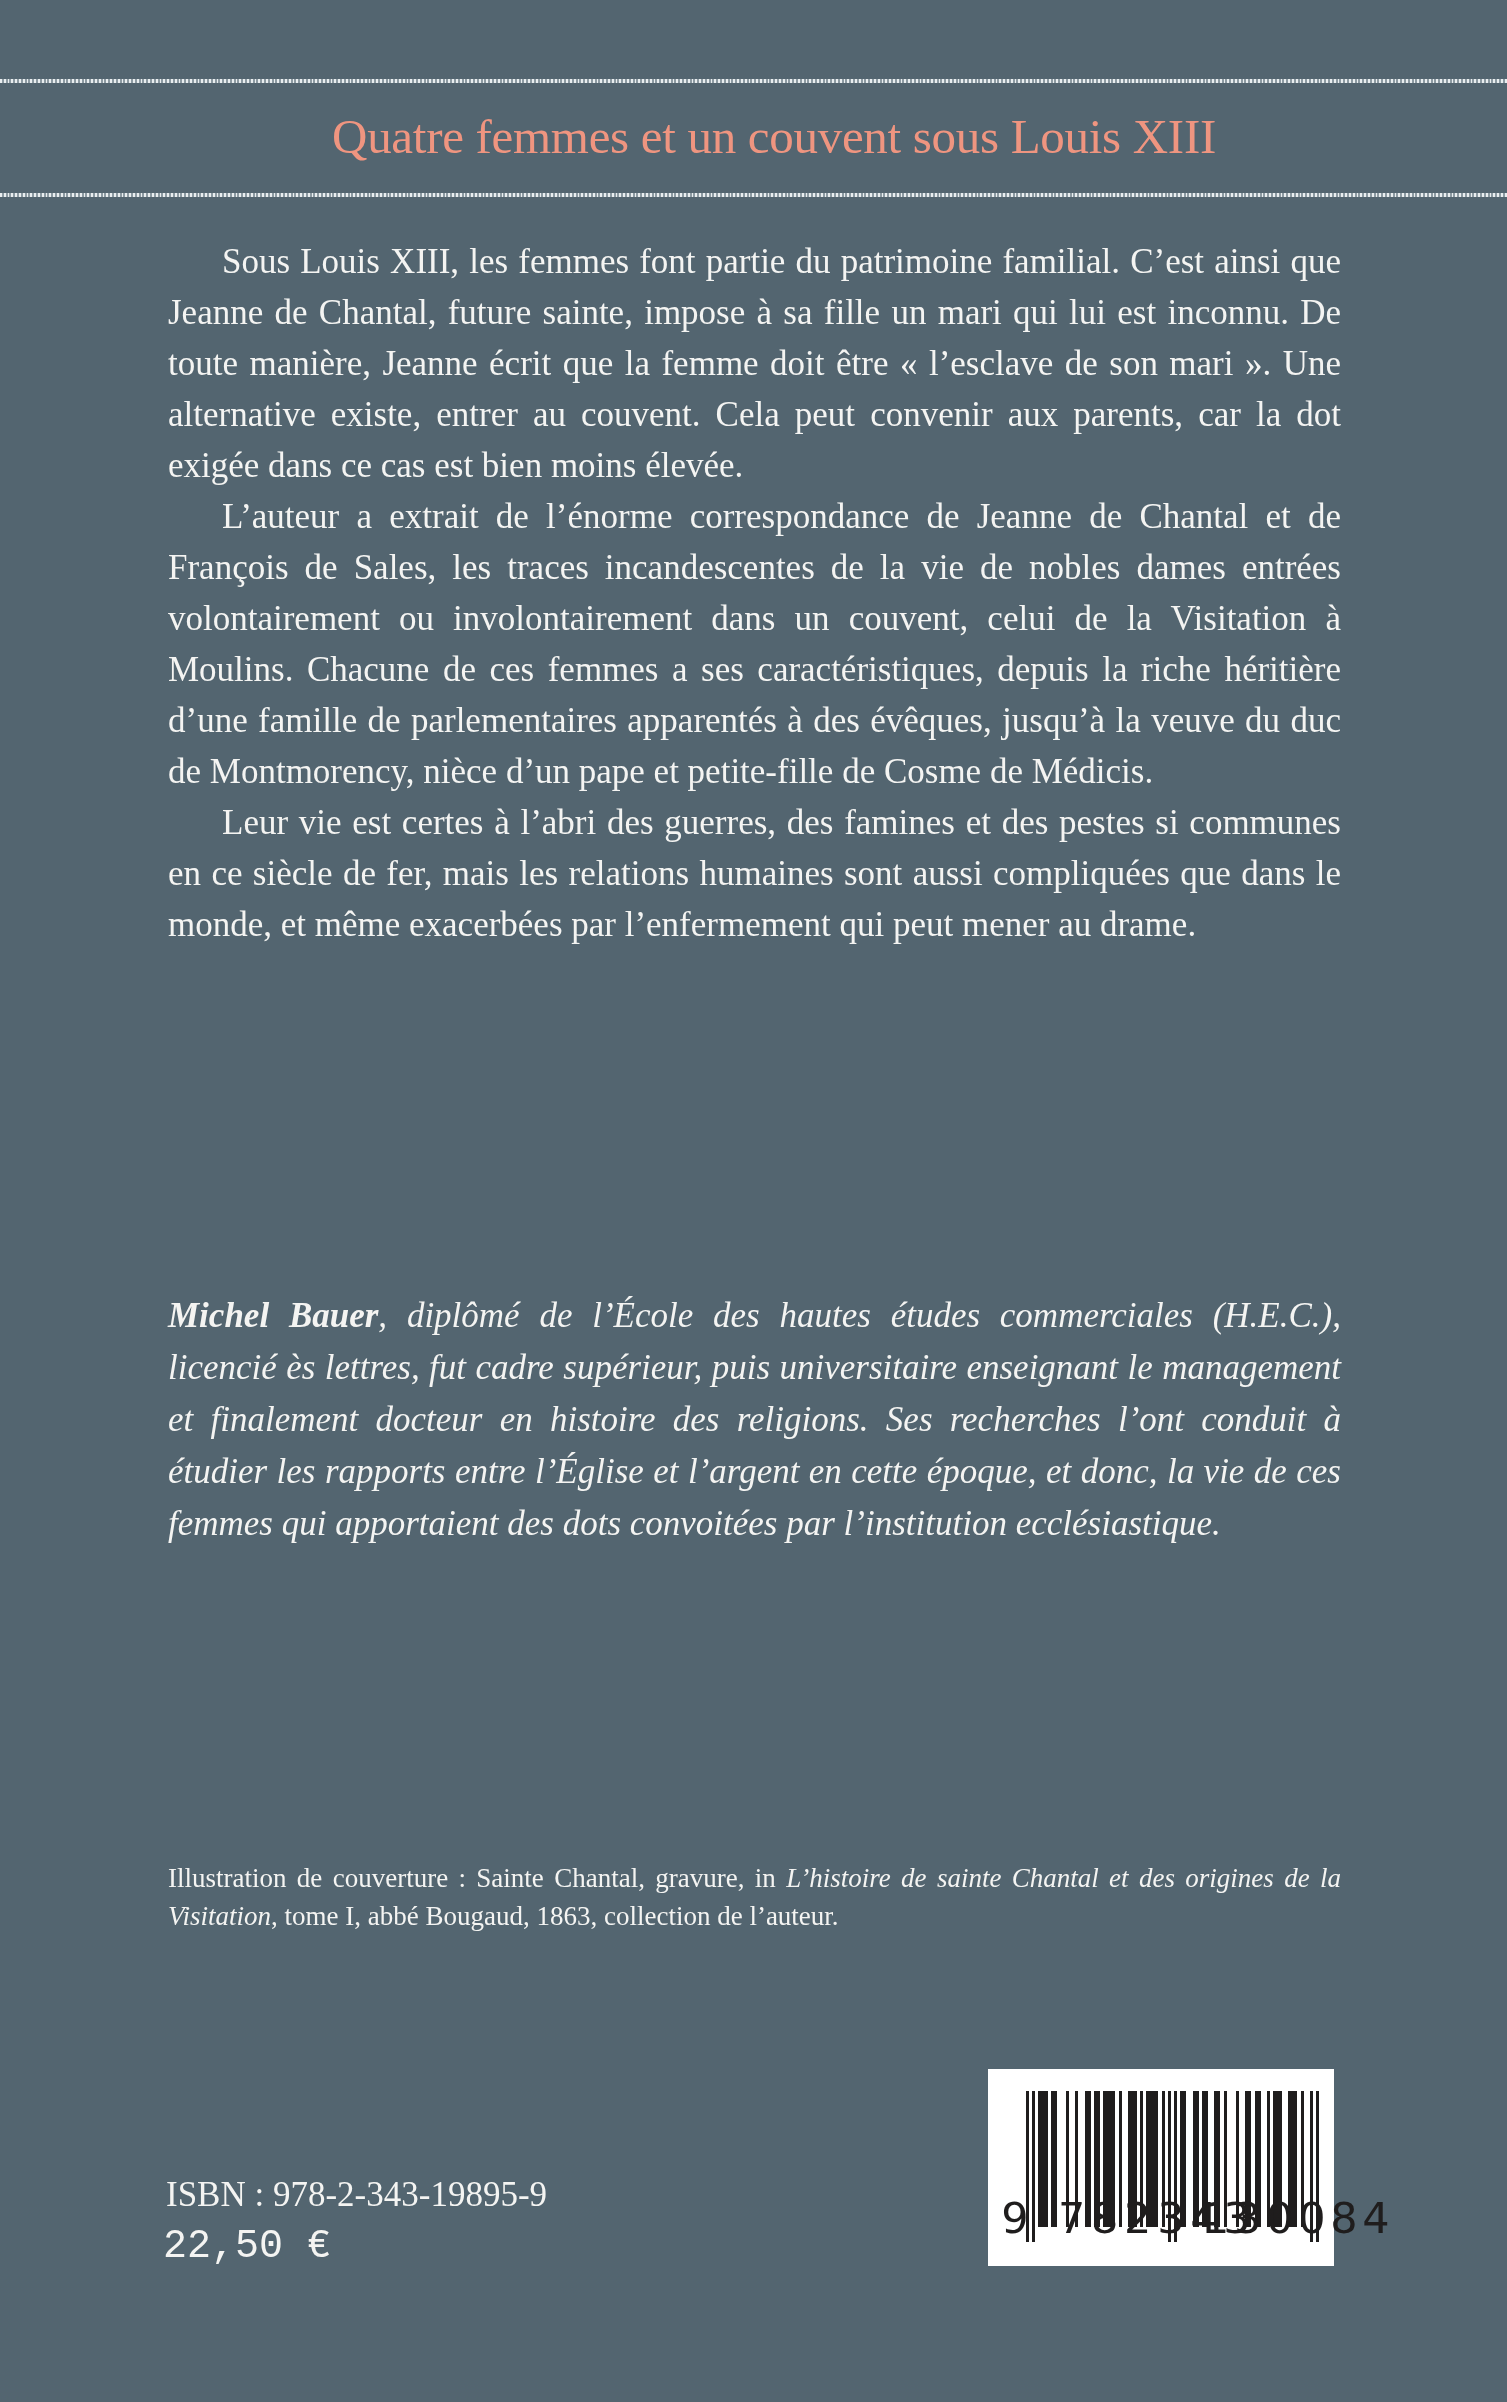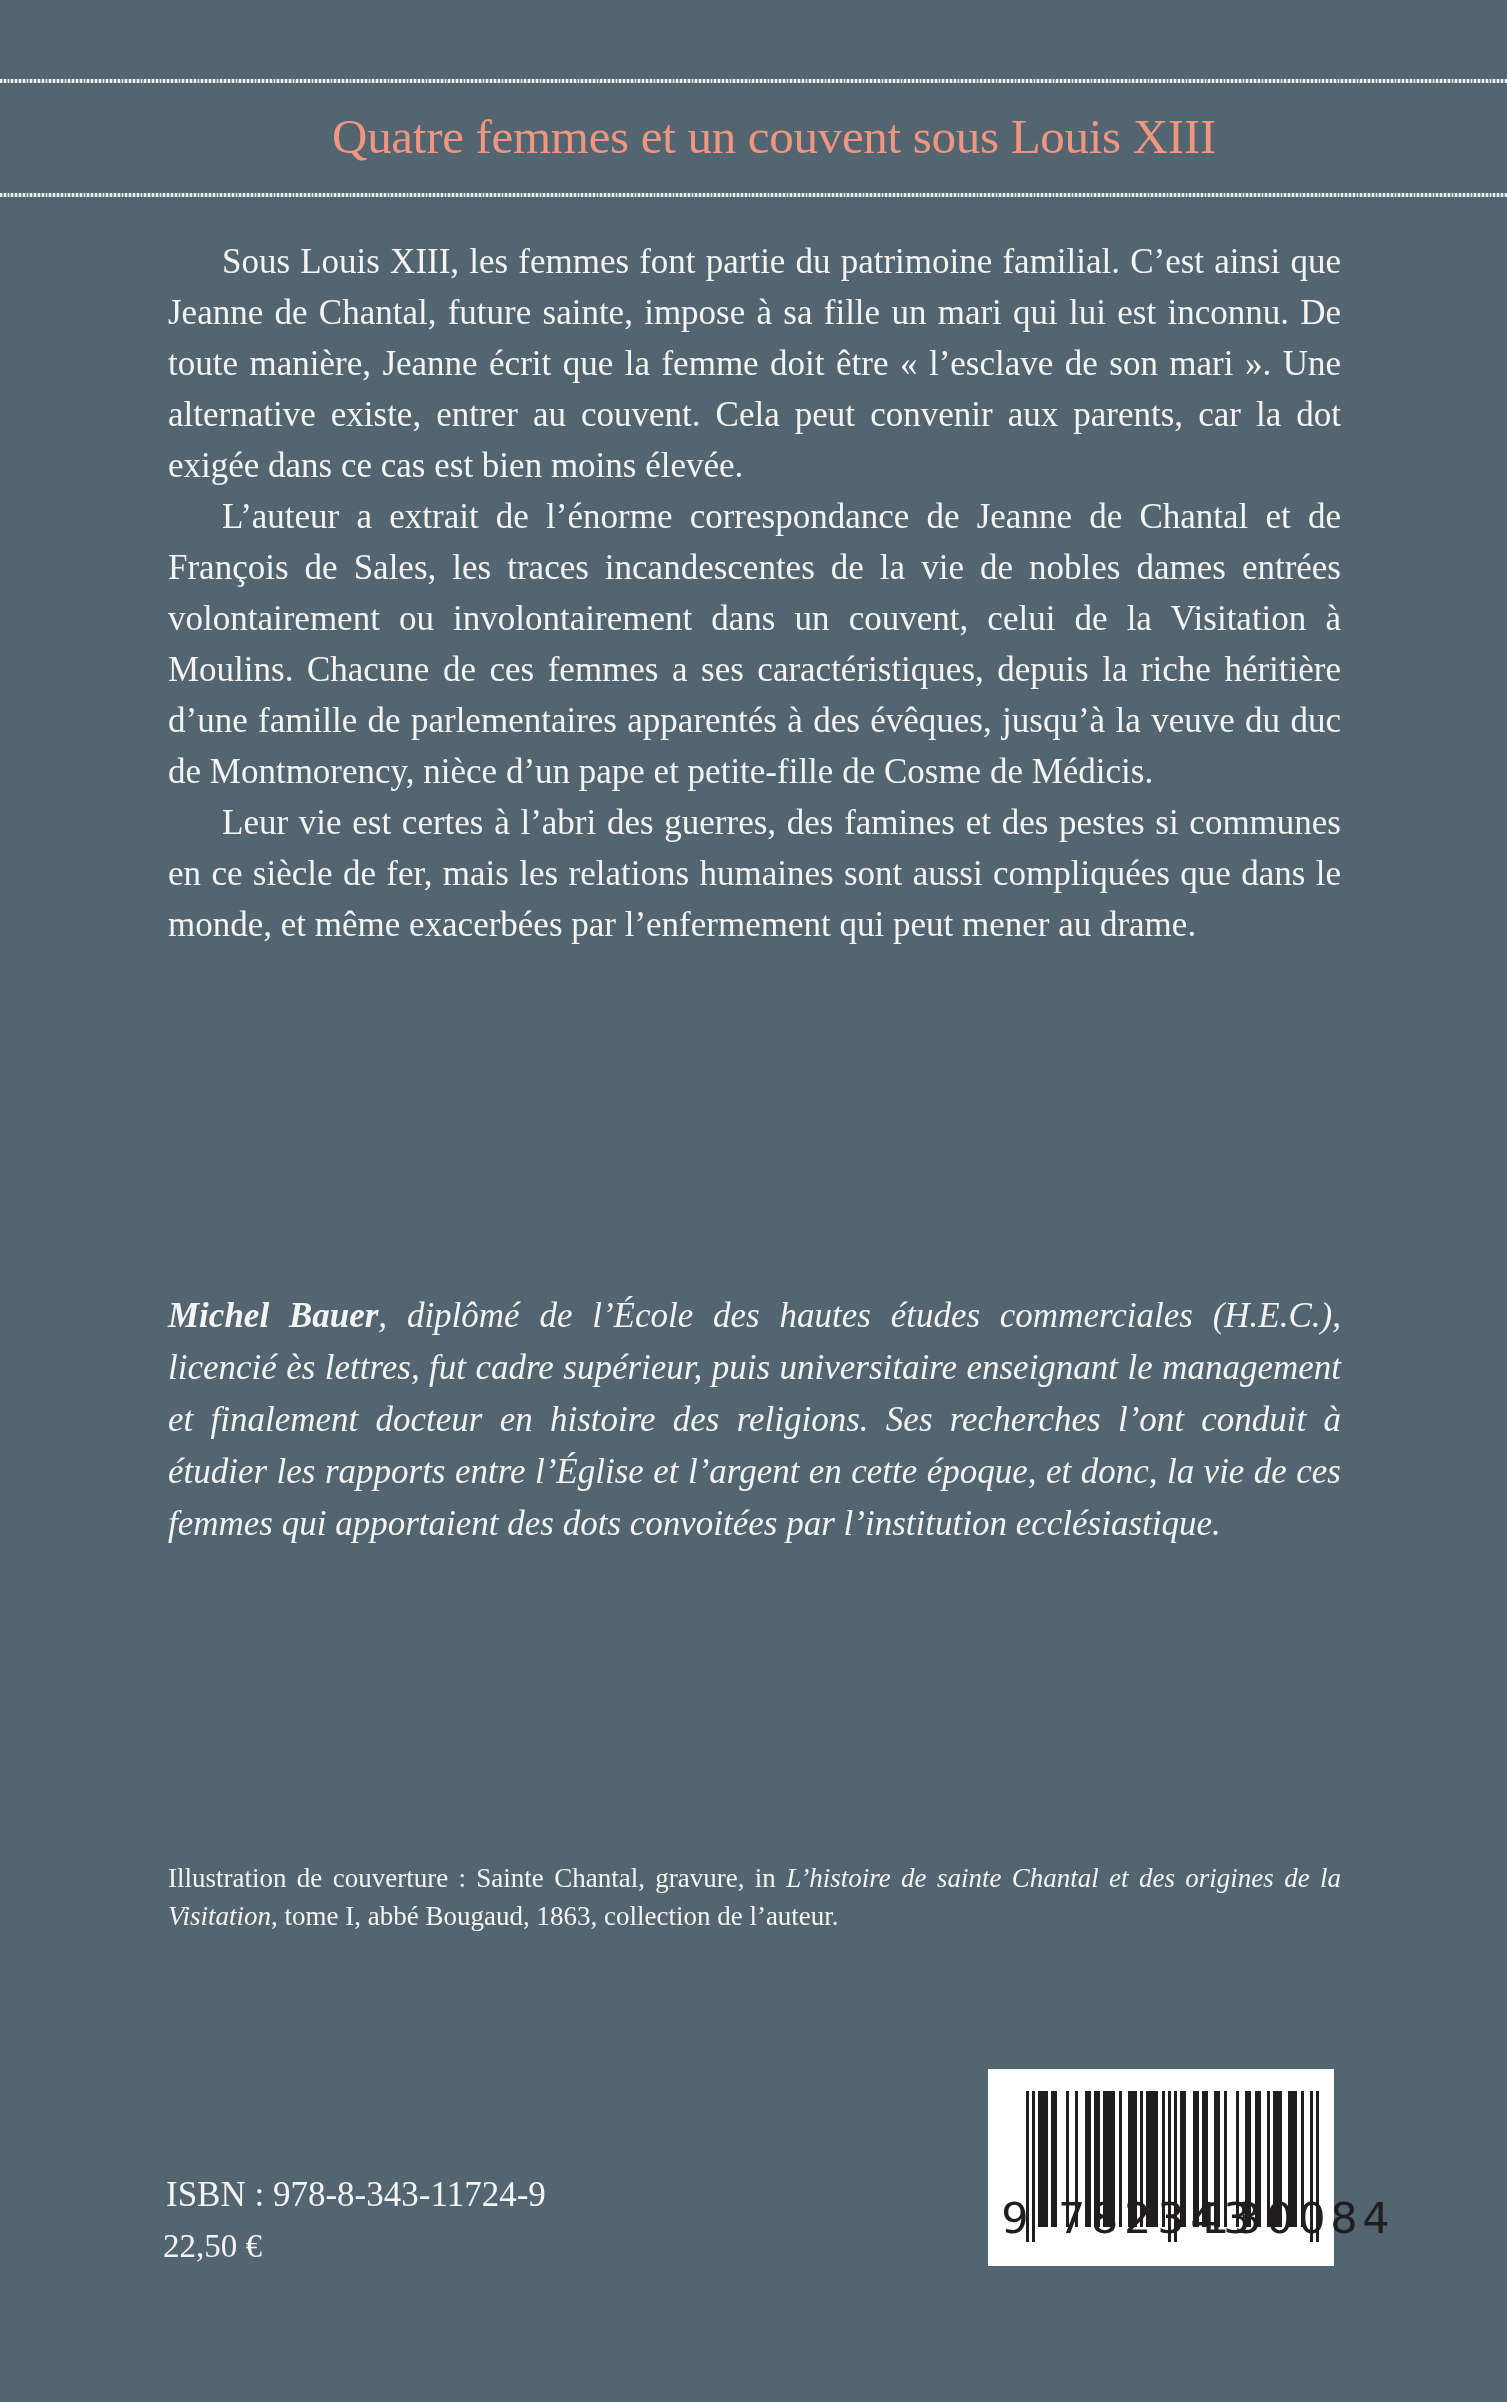--- a/index.html
+++ b/index.html
@@ -41,22 +41,22 @@
     font-size: 27px; line-height: 38px;
     text-align: justify;
   }
   .credit i { font-style: italic; }
   .isbn {
     position: absolute; left: 166px; top: 2174px;
     font-size: 35px; line-height: 42px;
   }
   .price {
     position: absolute; left: 163px; top: 2224px;
-    font-family: Liberation Serif, serif;
-    font-size: 33px; line-height: 45px;
+    font-family: Liberation Mono, monospace;
+    font-size: 40px; line-height: 45px;
   }
   .barcode-box {
     position: absolute; left: 988px; top: 2069px;
     width: 346px; height: 197px;
     background: #ffffff;
   }
   .bars {
     position: absolute; left: 38px; top: 22px;
     width: 293px; height: 151px;
   }
@@ -78,21 +78,21 @@
 <div class="blurb">
   <p>Sous Louis XIII, les femmes font partie du patrimoine familial. C’est ainsi que Jeanne de Chantal, future sainte, impose à sa fille un mari qui lui est inconnu. De toute manière, Jeanne écrit que la femme doit être « l’esclave de son mari ». Une alternative existe, entrer au couvent. Cela peut convenir aux parents, car la dot exigée dans ce cas est bien moins élevée.</p>
   <p>L’auteur a extrait de l’énorme correspondance de Jeanne de Chantal et de François de Sales, les traces incandescentes de la vie de nobles dames entrées volontairement ou involontairement dans un couvent, celui de la Visitation à Moulins. Chacune de ces femmes a ses caractéristiques, depuis la riche héritière d’une famille de parlementaires apparentés à des évêques, jusqu’à la veuve du duc de Montmorency, nièce d’un pape et petite-fille de Cosme de Médicis.</p>
   <p>Leur vie est certes à l’abri des guerres, des famines et des pestes si communes en ce siècle de fer, mais les relations humaines sont aussi compliquées que dans le monde, et même exacerbées par l’enfermement qui peut mener au drame.</p>
 </div>
 
 <div class="bio"><b>Michel Bauer</b><span>, diplômé de l’École des hautes études commerciales (H.E.C.), licencié ès lettres, fut cadre supérieur, puis universitaire enseignant le management et finalement docteur en histoire des religions. Ses recherches l’ont conduit à étudier les rapports entre l’Église et l’argent en cette époque, et donc, la vie de ces femmes qui apportaient des dots convoitées par l’institution ecclésiastique.</span></div>
 
 <div class="credit"><span>Illustration de couverture : Sainte Chantal, gravure, in </span><i>L’histoire de sainte Chantal et des origines de la Visitation</i><span>, tome I, abbé Bougaud, 1863, collection de l’auteur.</span></div>
 
-<div class="isbn">ISBN : 978-8-343-11724-9</div>
+<div class="isbn">ISBN : 978-2-343-19895-9</div>
 <div class="price">22,50 €</div>
 
 <div class="barcode-box">
   <div class="bars" id="bars">
       <div class="bar" style="left: 0px; width: 3.1px; height: 151px;"></div>
       <div class="bar" style="left: 6.2px; width: 3.1px; height: 151px;"></div>
       <div class="bar" style="left: 12.3px; width: 9.3px; height: 136px;"></div>
       <div class="bar" style="left: 25px; width: 6.2px; height: 136px;"></div>
       <div class="bar" style="left: 40px; width: 3.1px; height: 136px;"></div>
       <div class="bar" style="left: 49px; width: 3.1px; height: 136px;"></div>

